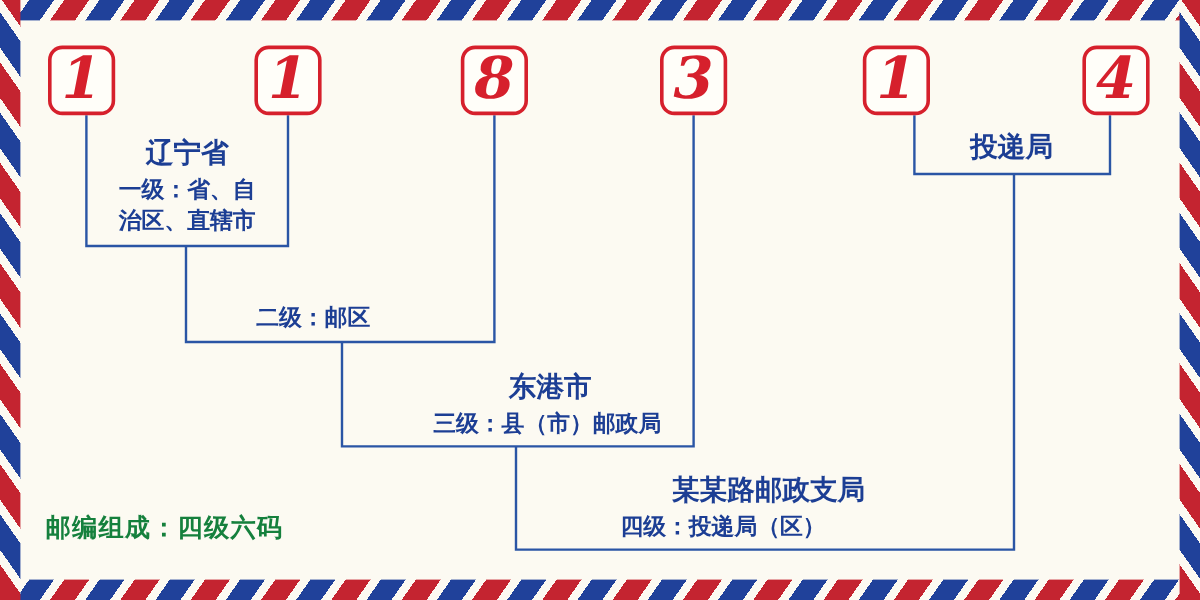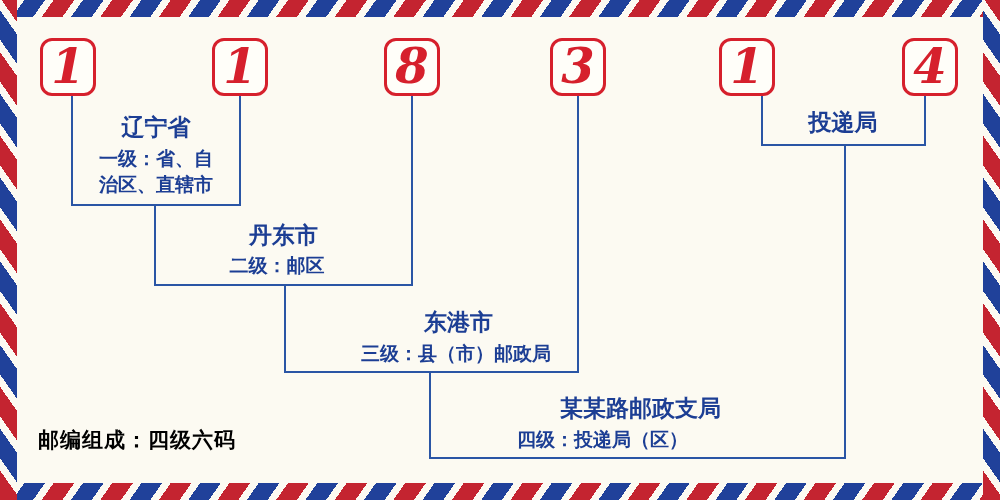--- a/index.html
+++ b/index.html
@@ -89,37 +89,37 @@
     color: #1c3e94;
     font-weight: 700;
   }
   .label.name { font-size: 23px; }
   .label.desc { font-size: 19px; white-space: pre-line; line-height: 26px; }
 
   .lv1-name { left: 72px;  width: 168px; top: 112px; }
   .lv1-desc { left: 60px;  width: 192px; top: 145px; }
 
   .lv2-name { left: 155px; width: 257px; top: 220px; }
-  .lv2-desc { left: 155px; width: 212px; top: 252px; margin-left: 16px; }
+  .lv2-desc { left: 155px; width: 212px; top: 252px; }
 
   .lv3-name { left: 285px; width: 347px; top: 307px; }
   .lv3-desc { left: 285px; width: 342px; top: 340px; }
 
   .lv4-name { left: 430px; width: 421px; top: 393px; }
   .lv4-desc { left: 430px; width: 345px; top: 426px; }
 
   .lv5-name { left: 762px; width: 162px; top: 107px; }
 
   
   .footer-note {
     position: absolute;
     left: 38px;
     top: 426px;
     z-index: 2;
-    color: #000000;
+    color: #15803d;
     font-size: 21px;
     font-weight: 700;
     letter-spacing: 1px;
   }
 </style>
 </head>
 <body>
 
 <div class="canvas">
 
@@ -152,21 +152,20 @@
     <span class="digit">1</span>
   </div>
   <div class="digit-box b6">
     <span class="digit">4</span>
   </div>
 
   <div class="label desc lv1-desc">一级：省、自
 治区、直辖市</div>
   <div class="label name lv1-name">辽宁省</div>
 
-  <div class="label name lv2-name">丹东市</div>
   <div class="label desc lv2-desc">二级：邮区</div>
 
   <div class="label name lv3-name">东港市</div>
   <div class="label desc lv3-desc">三级：县（市）邮政局</div>
 
   <div class="label name lv4-name">某某路邮政支局</div>
   <div class="label desc lv4-desc">四级：投递局（区）</div>
 
   <div class="label name lv5-name">投递局</div>
 

